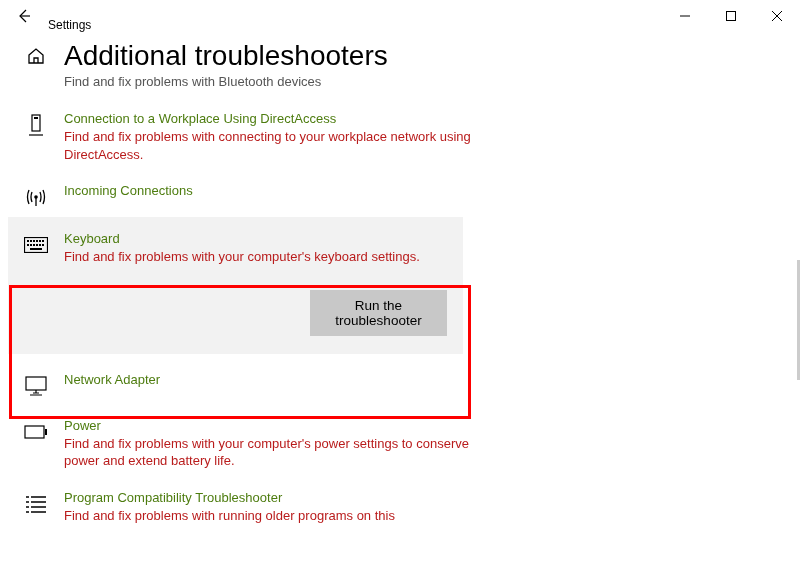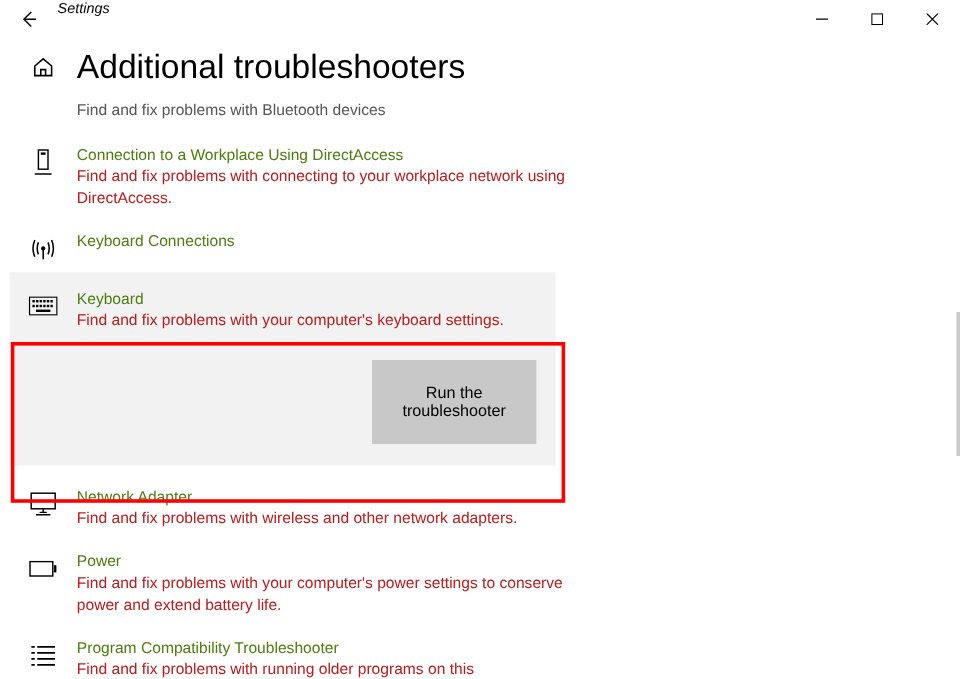--- a/index.html
+++ b/index.html
@@ -1,34 +1,34 @@
 <!DOCTYPE html>
 <html><head>
   <meta charset="utf-8">
   <style>
     * { margin: 0; padding: 0; box-sizing: border-box; font-family: "Segoe UI", sans-serif; }
     body { background: #fff; width: 800px; height: 566px; overflow: hidden; position: relative; }
-    .titlebar { height: 32px; display: flex; align-items: flex-start; padding-left: 8px; font-style: italic; }
+    .titlebar { height: 32px; display: flex; align-items: flex-end; padding-left: 8px; }
     .back-btn { width: 32px; height: 32px; display: flex; align-items: center; justify-content: center; cursor: pointer; }
     .titlebar-title { font-size: 12px; margin-left: 8px; color: #000; }
     .window-controls { position: absolute; top: 0; right: 0; display: flex; }
     .window-btn { width: 46px; height: 32px; display: flex; align-items: center; justify-content: center; cursor: pointer; }
     .content { padding: 0 24px 0 24px; height: calc(100% - 32px); overflow: hidden; position: relative; }
-    .header-row { display: flex; align-items: center; margin-top: 8px; margin-bottom: 12px; }
+    .header-row { display: flex; align-items: center; margin-top: 8px; margin-bottom: 2px; }
     .home-icon { width: 24px; height: 24px; margin-right: 16px; display: flex; align-items: center; justify-content: center; }
     .page-title { font-size: 28px; font-weight: 400; color: #000; }
     .first-desc { font-size: 13px; color: #555; margin-left: 40px; margin-top: 0; }
     .item { display: flex; align-items: flex-start; padding: 12px 0 8px 0; margin-left: 0; }
     .item-icon { width: 24px; min-width: 24px; height: 24px; margin-right: 16px; display: flex; align-items: center; justify-content: center; margin-top: 2px; }
     .item-text { flex: 1; }
     .item-title { font-size: 13px; color: #4d7c0f; margin-bottom: 2px; }
     .item-desc { font-size: 13px; color: #b91c1c; max-width: 420px; line-height: 1.35; }
     .selected-block { background: #f2f2f2; padding: 14px 16px 18px 16px; margin-left: -16px; margin-right: 0; width: 455px; position: relative; }
     .selected-block .item { padding: 0; margin-left: 0; }
-    .run-btn { background: #c8c8c8; border: none; padding: 20px 14px; font-size: 13.5px; cursor: pointer; margin-top: 24px; margin-left: 286px; }
+    .run-btn { background: #c8c8c8; border: none; padding: 8px 14px; font-size: 13.5px; cursor: pointer; margin-top: 24px; margin-left: 286px; }
     .highlight-box { border: 3px solid #FE0000; width: 462px; height: 134px; position: absolute; left: 9px; top: 253px; pointer-events: none; }
     .scrollbar-track { position: absolute; right: 0; top: 260px; width: 3px; height: 120px; background: #ccc; }
     .items-wrap { margin-top: 10px; }
   </style>
 </head>
 <body>
 
 <div class="titlebar">
   <div class="back-btn">
     <svg width="16" height="16" viewBox="0 0 16 16">
@@ -85,21 +85,21 @@
 
     <div class="item">
       <div class="item-icon">
         <svg width="22" height="22" viewBox="0 0 22 22">
             <path d="M4 4 Q1 11 4 18 M7 6 Q5 11 7 16 M15 6 Q17 11 15 16 M18 4 Q21 11 18 18" stroke="#000" stroke-width="1.3" fill="none"></path>
             <circle cx="11" cy="11" r="1.8" fill="#000"></circle>
             <path d="M11 12 L11 20" stroke="#000" stroke-width="1.3"></path>
           </svg>
       </div>
       <div class="item-text">
-        <div class="item-title">Keyboard Connections</div>
+        <div class="item-title">Incoming Connections</div>
       </div>
     </div>
 
     <div class="selected-block">
       <div class="item">
         <div class="item-icon">
           <svg width="24" height="16" viewBox="0 0 24 16">
               <rect x="0.5" y="0.5" width="23" height="15" stroke="#000" stroke-width="1.2" fill="none"></rect>
               <rect x="3" y="3" width="2" height="2" fill="#000"></rect>
               <rect x="6" y="3" width="2" height="2" fill="#000"></rect>
@@ -126,21 +126,20 @@
 
     <div class="item" style="margin-top:6px;">
       <div class="item-icon">
         <svg width="22" height="20" viewBox="0 0 22 20">
             <rect x="1" y="1" width="20" height="13" stroke="#000" stroke-width="1.2" fill="none"></rect>
             <path d="M8 17 L14 17 M11 14 L11 17 M5 19 L17 19" stroke="#000" stroke-width="1.2"></path>
           </svg>
       </div>
       <div class="item-text">
         <div class="item-title">Network Adapter</div>
-        <div class="item-desc">Find and fix problems with wireless and other network adapters.</div>
       </div>
     </div>
 
     <div class="item">
       <div class="item-icon">
         <svg width="24" height="14" viewBox="0 0 24 14">
             <rect x="1" y="1" width="19" height="12" stroke="#000" stroke-width="1.2" fill="none"></rect>
             <rect x="21" y="4" width="2" height="6" fill="#000"></rect>
           </svg>
       </div>

